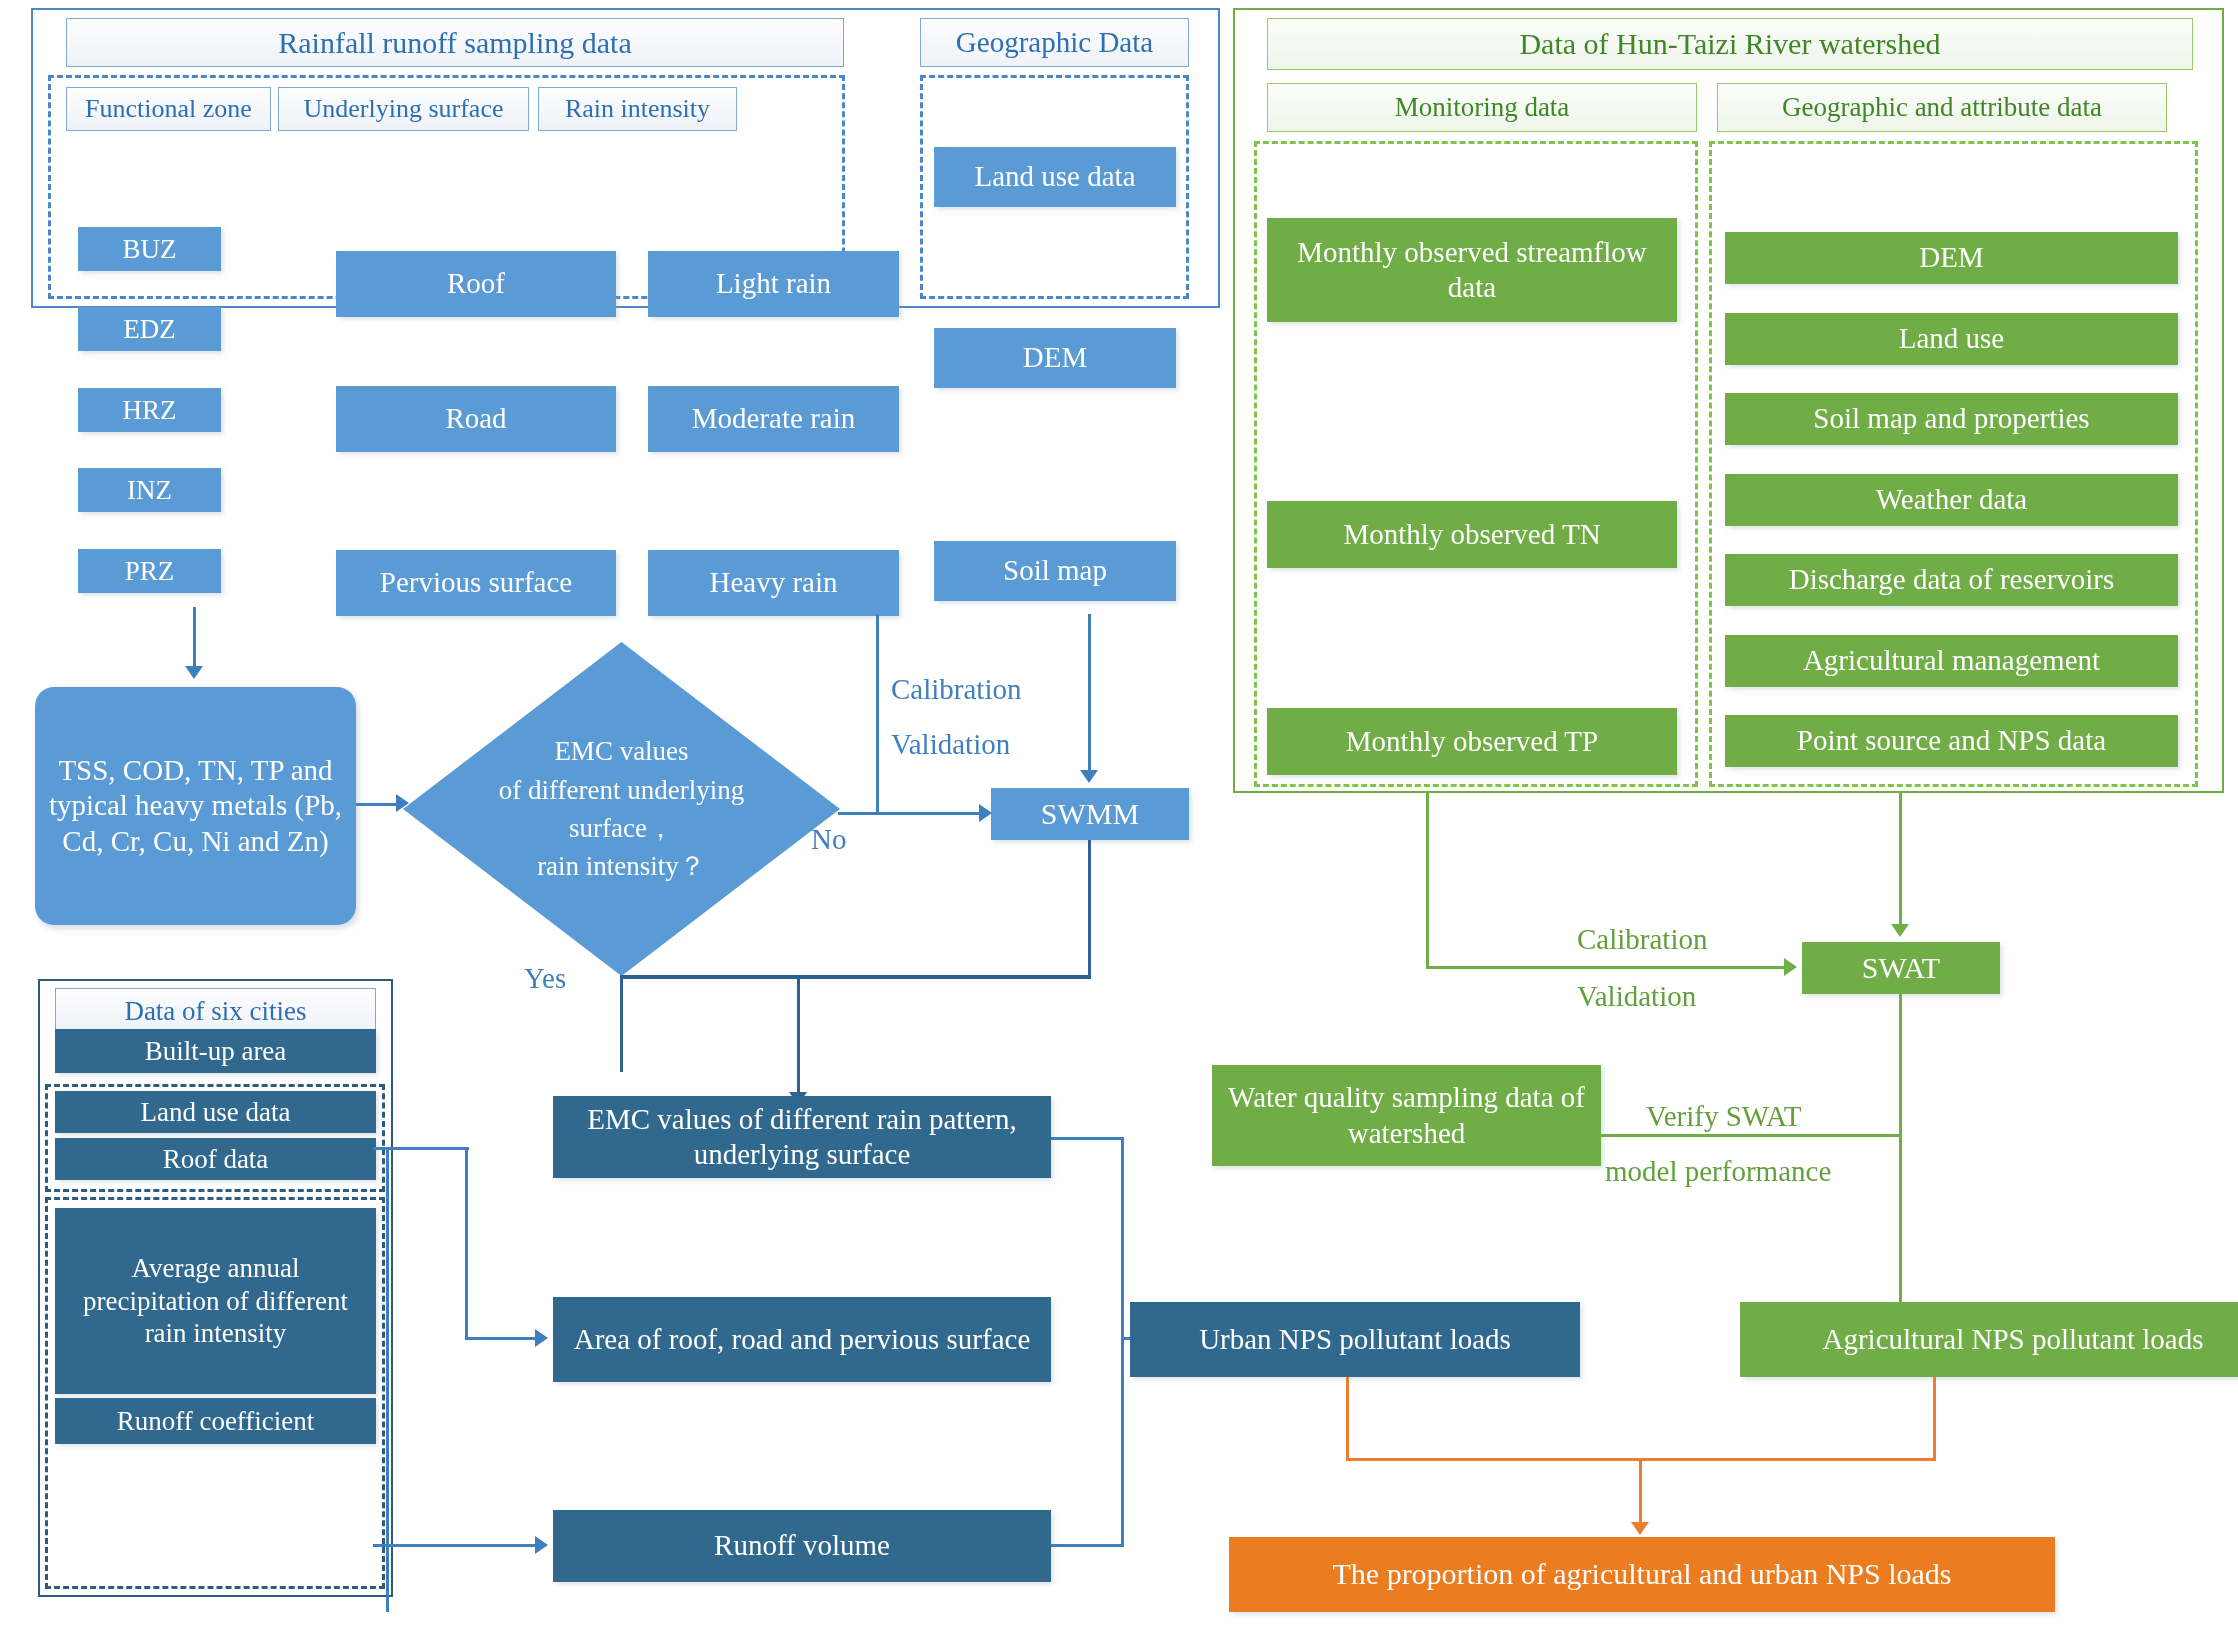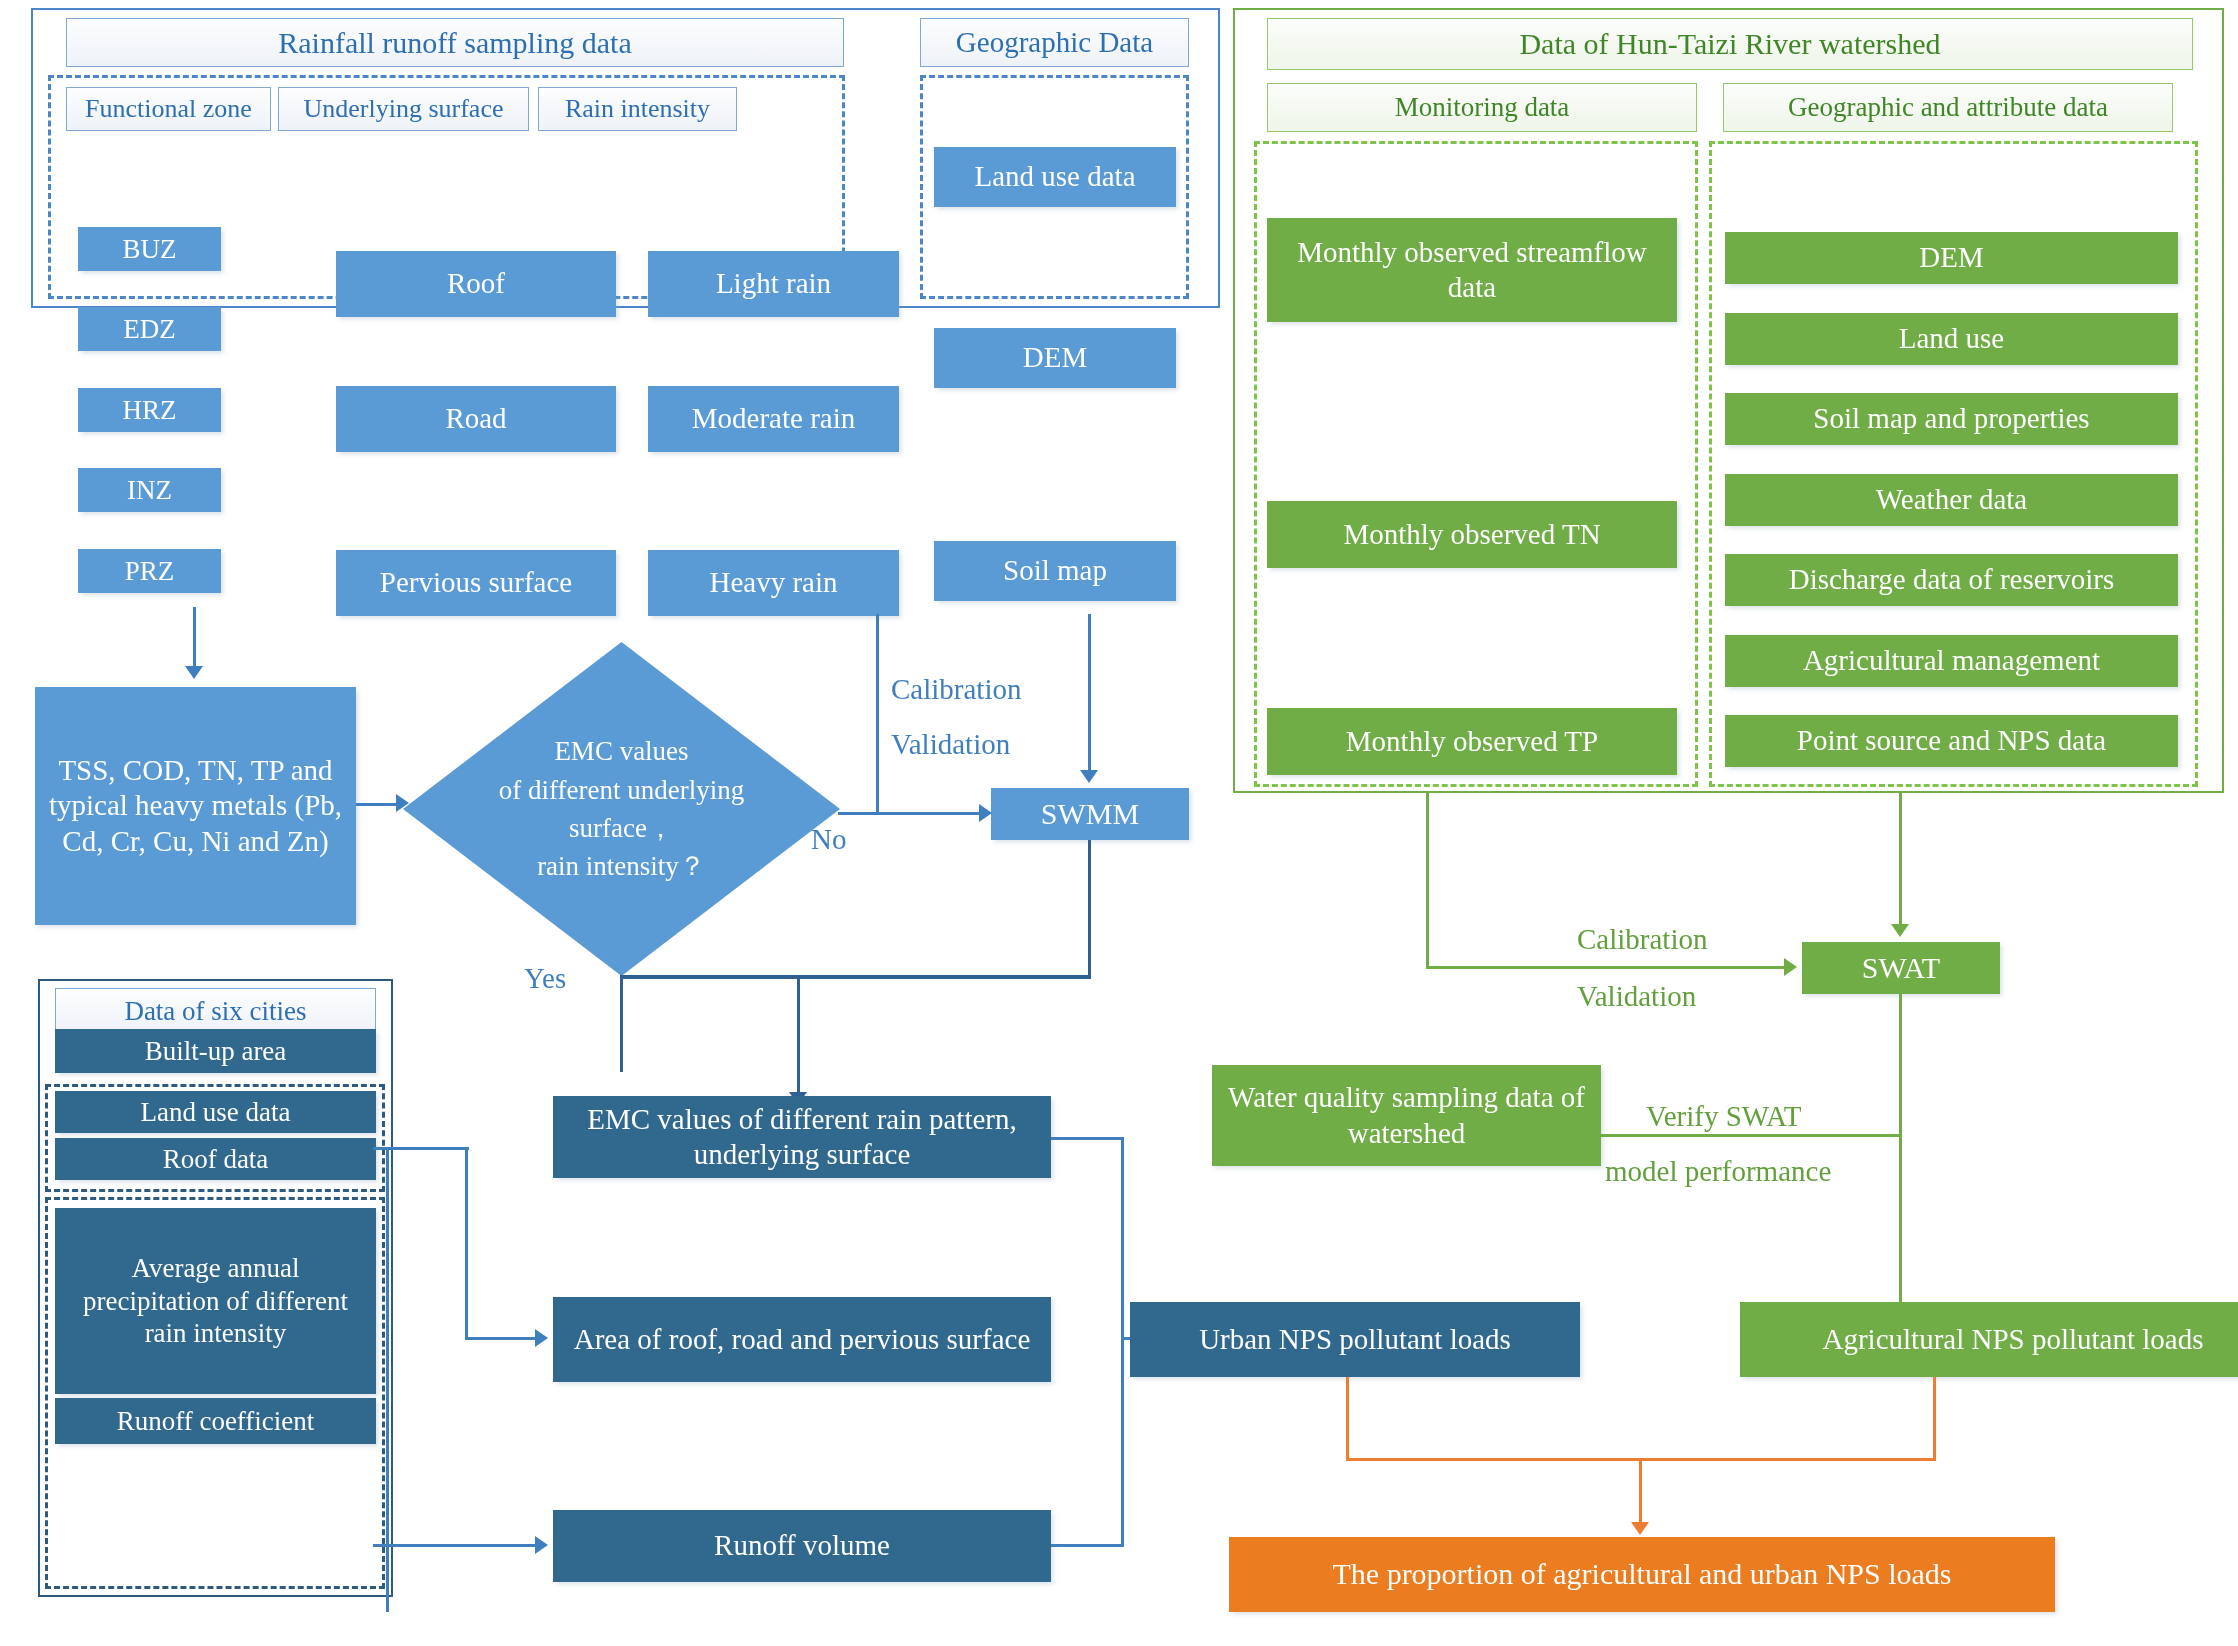--- a/index.html
+++ b/index.html
@@ -137,21 +137,21 @@
 
   <div class="abs frame-solid-green" style="left:1233px;top:8.2px;width:991px;height:785px;"></div>
 
   <div class="abs hdr hdr-green" style="left:1267px;top:18px;width:926px;height:52px;font-size:30px;">
     <span>Data of Hun-Taizi River watershed</span>
   </div>
 
   <div class="abs hdr hdr-green" style="left:1267px;top:83px;width:430px;height:49px;font-size:27px;">
     <span>Monitoring data</span>
   </div>
-  <div class="abs hdr hdr-green" style="left:1717px;top:83px;width:450px;height:49px;font-size:27px;margin-left:6px;">
+  <div class="abs hdr hdr-green" style="left:1717px;top:83px;width:450px;height:49px;font-size:27px;">
     <span>Geographic and attribute data</span>
   </div>
 
   <div class="abs frame-dash-green" style="left:1254px;top:141px;width:444px;height:646px;"></div>
   <div class="abs frame-dash-green" style="left:1709px;top:141px;width:489px;height:646px;"></div>
 
   <div class="abs node n-green" style="left:1267px;top:218px;width:410px;height:104px;font-size:29px;padding:0 13.7px;">
     <span>Monthly observed streamflow data</span>
     </div>
   <div class="abs node n-green" style="left:1267px;top:501px;width:410px;height:67px;font-size:29px;">
@@ -176,21 +176,21 @@
   <div class="abs node n-green" style="left:1725px;top:554px;width:453px;height:52px;font-size:29px;">
     <span>Discharge data of reservoirs</span>
     </div>
   <div class="abs node n-green" style="left:1725px;top:635px;width:453px;height:52px;font-size:29px;">
     <span>Agricultural management</span>
     </div>
   <div class="abs node n-green" style="left:1725px;top:715px;width:453px;height:52px;font-size:29px;">
     <span>Point source and NPS  data</span>
     </div>
 
-  <div class="abs node n-blue" style="left:35px;top:687px;width:321px;height:238px;font-size:29px;padding:0 12.3px;">
+  <div class="abs node n-blue" style="left:35px;top:687px;width:321px;height:238px;font-size:29px;padding:0 12.3px;border-radius:19px;">
     <span>TSS, COD, TN, TP and typical heavy metals (Pb, Cd, Cr, Cu, Ni and Zn)</span>
     </div>
 
   <div class="diamond" style="left:403px;top:642px;width:437px;height:334px;">
     <div class="dshape"></div>
     <div class="dtext" style="font-size:27px;padding:0 48px;">
       <span style="white-space:pre-line;">EMC values
 of different underlying surface，
 rain intensity？</span>
     </div>

